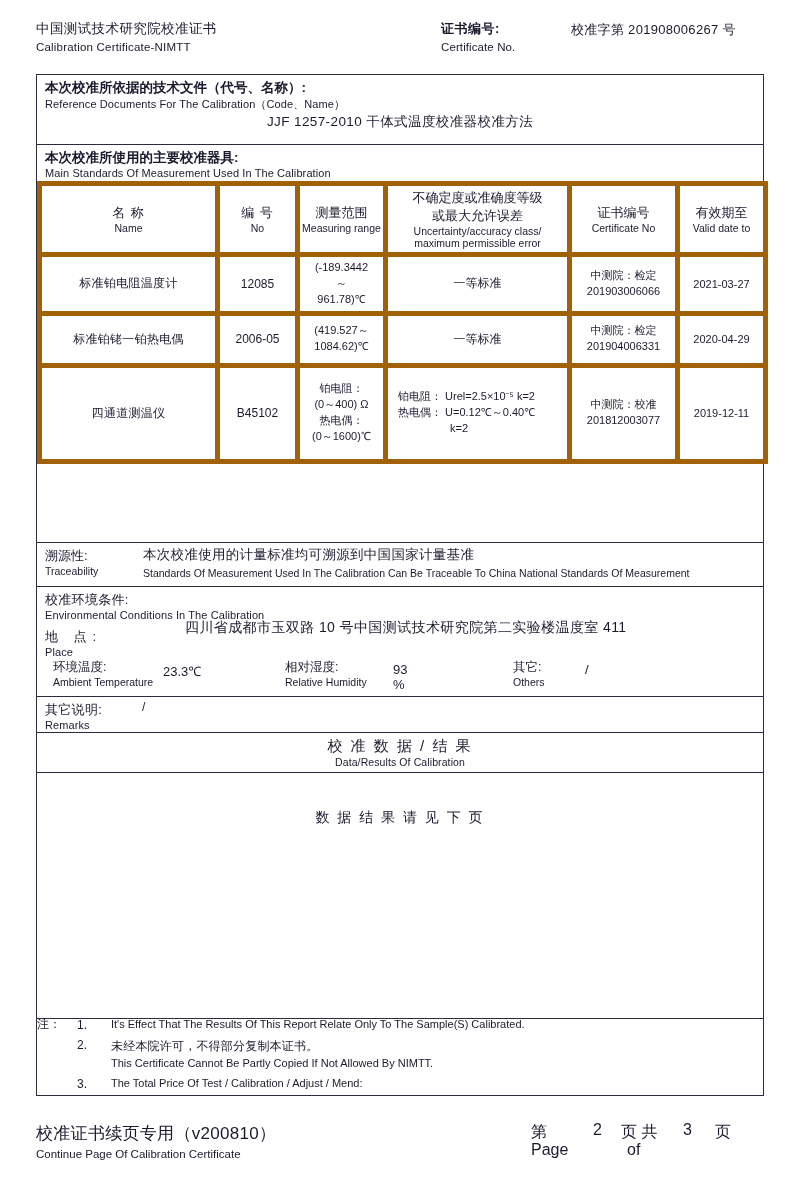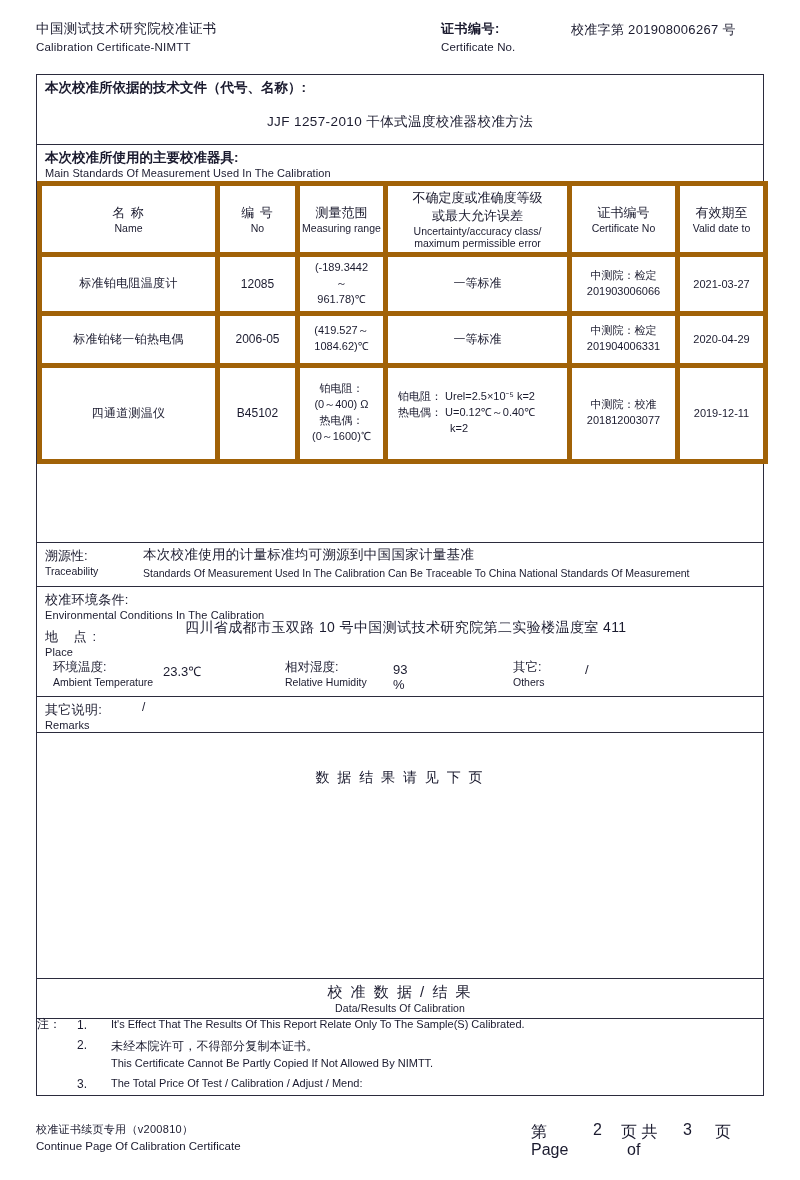--- a/index.html
+++ b/index.html
@@ -90,21 +90,21 @@
   
   .notes { position:absolute; left:0; right:0; bottom:0; height:auto; padding:8px 10px 6px 14px; }
   .note-row { position:relative; margin-bottom:8px; }
   .note-row .idx { position:absolute; left:0; top:0; font-size:12px; }
   .note-row .txt-cn { margin-left:34px; font-size:12px; letter-spacing:0.2px;}
   .note-row .txt-en { margin-left:34px; font-size:11px; margin-top:2px;}
   .notes .lead { position:absolute; left:-0px; top:8px; font-size:12px; }
 
   
   .ftr { position:absolute; left:36px; top:1122px; width:728px; }
-  .ftr .f-cn { font-size:11px; letter-spacing:0.3px;}
+  .ftr .f-cn { font-size:17px; letter-spacing:0.3px;}
   .ftr .f-en { font-size:11.5px; margin-top:3px;}
   .pg-grid { position:absolute; left:495px; top:-1px; width:250px; height:40px; }
   .pg-grid div { position:absolute; }
 </style>
 </head>
 <body>
 
 <div class="page">
 
   <div class="hdr">
@@ -114,20 +114,21 @@
       <div class="cn">证书编号:</div>
       <div class="en">Certificate No.</div>
     </div>
     <div class="cert-no">校准字第 201908006267 号</div>
   </div>
 
   <div class="frame">
 
     <div class="row sec-ref pad">
       <div class="cn-b">本次校准所依据的技术文件（代号、名称）:</div>
+      <div class="en">Reference Documents For The Calibration（Code、Name）</div>
       <div class="big">JJF 1257-2010  干体式温度校准器校准方法</div>
     </div>
 
     <div class="row sec-std-hd pad" style="border-bottom:none;">
       <div class="cn-b">本次校准所使用的主要校准器具:</div>
       <div class="en">Main Standards Of Measurement Used In The Calibration</div>
     </div>
 
     <div style="border-bottom:1px solid #2b2b3d;">
       <table class="stable">
@@ -260,27 +261,27 @@
         </div>
       </div>
     </div>
 
     <div class="row sec-remarks pad">
       <div class="cn">其它说明:</div>
       <div class="en">Remarks</div>
       <div class="v">/</div>
     </div>
 
-    <div class="row sec-body">
-      <div class="note">数 据 结 果 请 见 下 页</div>
-    </div>
-
     <div class="row sec-dr pad">
       <div class="cn">校 准 数 据 / 结 果</div>
       <div class="en">Data/Results Of Calibration</div>
+    </div>
+
+    <div class="row sec-body">
+      <div class="note">数 据 结 果 请 见 下 页</div>
     </div>
 
     <div class="notes">
       <div class="lead">注：</div>
       <div class="note-row" style="margin-left:26px;">
         <div class="idx">1.</div>
         <div class="txt-en">It's Effect That The Results Of This Report Relate Only To The Sample(S) Calibrated.</div>
       </div>
       <div class="note-row" style="margin-left:26px;">
         <div class="idx">2.</div>

